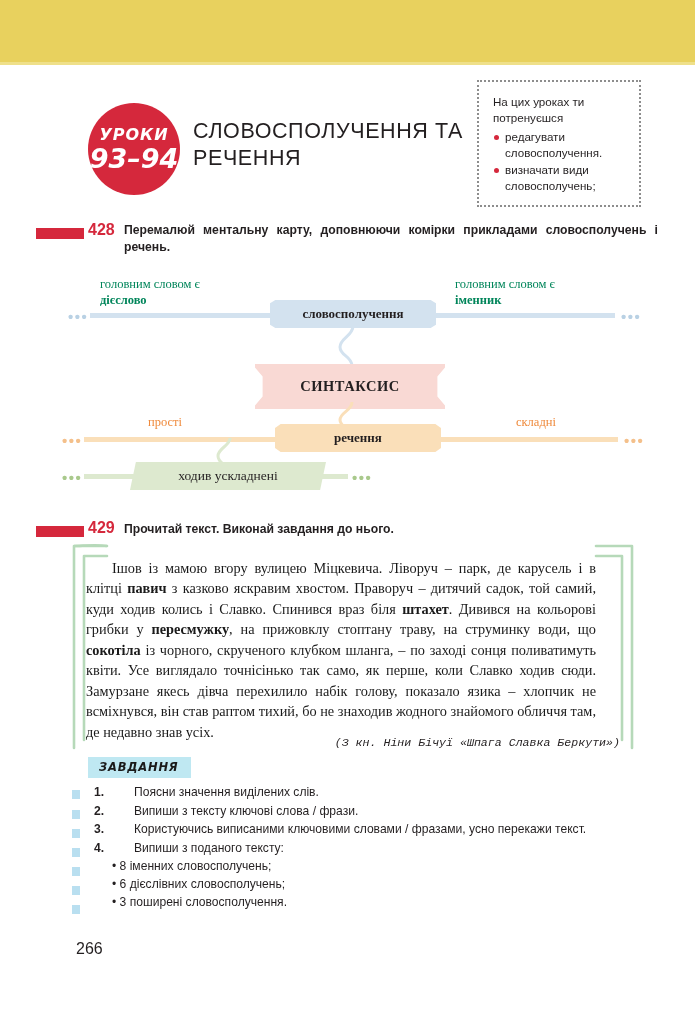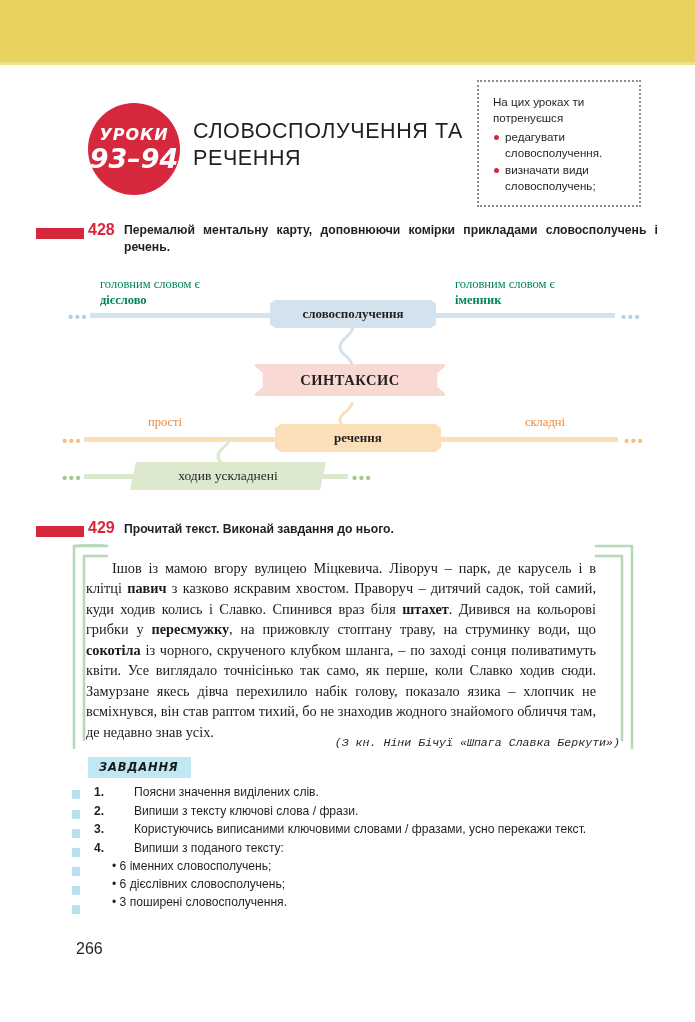--- a/index.html
+++ b/index.html
@@ -305,28 +305,28 @@
     <div class="bar bar-blue" style="left:435px; top:45px; width:180px;"></div>
     <div class="dots dots-blue" style="left:68px; top:41px;">•••</div>
     <div class="dots dots-blue" style="left:621px; top:41px;">•••</div>
 
     <div class="node node-blue" style="left:270px; top:32px; width:166px; height:28px;">словосполучення</div>
 
     <svg class="squiggle" style="left:330px; top:58px;" width="40" height="46">
       <path d="M23 0 C23 10, 10 12, 10 21 C10 30, 22 30, 22 40 L22 46" stroke="#d3e2ef" stroke-width="3" fill="none"></path>
     </svg>
 
-    <div class="node node-pink" style="left:255px; top:96px; width:190px; height:32px;">СИНТАКСИС</div>
+    <div class="node node-pink" style="left:255px; top:96px; width:190px; height:45px;">СИНТАКСИС</div>
 
     <svg class="squiggle" style="left:330px; top:134px;" width="40" height="36">
       <path d="M22 0 C22 9, 10 10, 10 18 C10 26, 22 26, 22 34 L22 36" stroke="#fadfb9" stroke-width="3" fill="none"></path>
     </svg>
 
     <div class="lbl orange" style="left:148px; top:147px;">прості</div>
-    <div class="lbl orange" style="left:516px; top:147px;margin-left:9px;">складні</div>
+    <div class="lbl orange" style="left:516px; top:147px;">складні</div>
 
     <div class="bar bar-orange" style="left:84px; top:169px; width:202px;"></div>
     <div class="bar bar-orange" style="left:438px; top:169px; width:180px;"></div>
     <div class="dots dots-orange" style="left:62px; top:165px;">•••</div>
     <div class="dots dots-orange" style="left:624px; top:165px;">•••</div>
 
     <div class="node node-orange" style="left:275px; top:156px; width:166px; height:28px;">речення</div>
 
     <svg class="squiggle" style="left:206px; top:170px;" width="36" height="36">
       <path d="M24 0 C24 8, 12 10, 12 18 C12 26, 22 26, 22 34" stroke="#dde9cf" stroke-width="3" fill="none"></path>
@@ -377,21 +377,21 @@
     </div>
     <div class="task">
       <div class="num">3.</div>
       <div class="body">Користуючись виписаними ключовими словами / фразами, усно перекажи текст.</div>
     </div>
     <div class="task">
       <div class="num">4.</div>
       <div class="body nj">Випиши з поданого тексту:</div>
     </div>
     <ul class="subitems">
-      <li>• 6 іменних словосполучень;</li>
+      <li>• 8 іменних словосполучень;</li>
       <li>• 6 дієслівних словосполучень;</li>
       <li>• 3 поширені словосполучення.</li>
     </ul>
   </div>
 
   <div class="pagenum">266</div>
 
 </div>
 
 </body></html>

